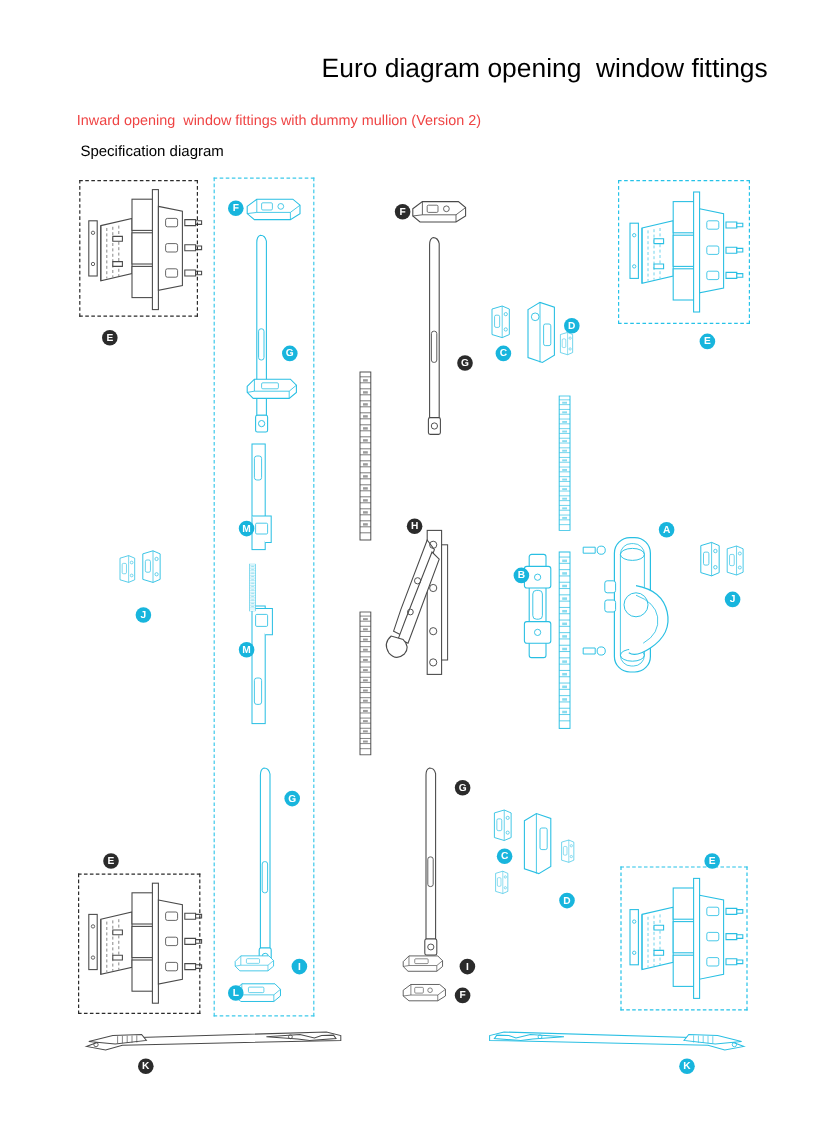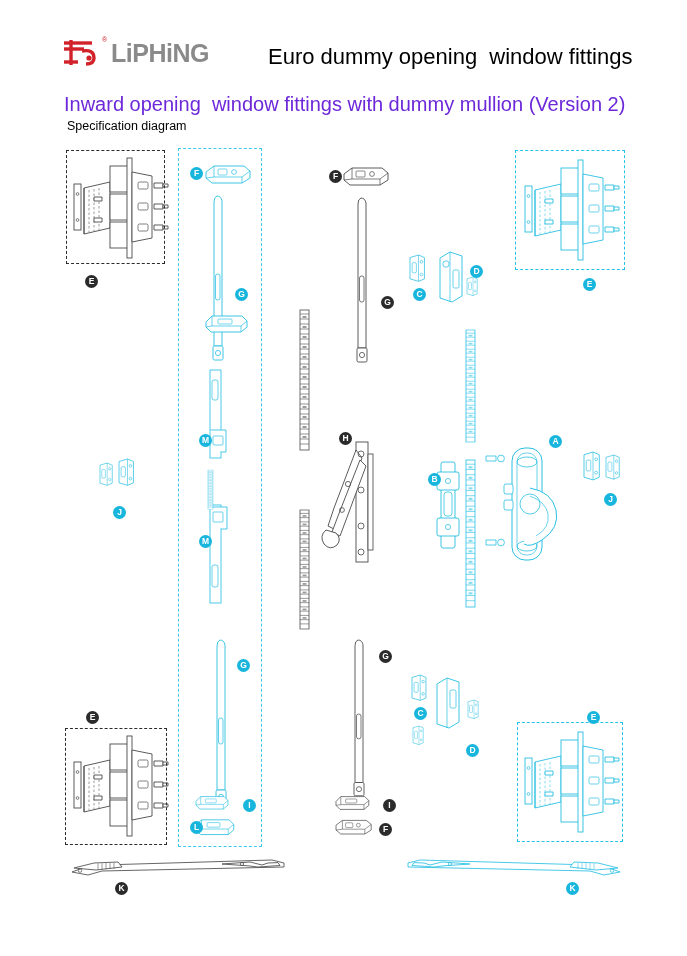--- a/index.html
+++ b/index.html
@@ -13,21 +13,21 @@
   
   .header{position:absolute;left:0;top:0;width:687px;height:88px;}
   .logo-wrap{position:absolute;left:62px;top:38px;display:flex;align-items:center;gap:7px;}
   .logo-mark{width:42px;height:30px;position:relative;}
   .logo-text{font-size:25px;font-weight:bold;color:#8a8a8a;letter-spacing:-0.5px;}
   .logo-reg{position:absolute;left:40px;top:-2px;font-size:7px;color:#d2232a;}
   .doc-title{
     position:absolute;left:268px;top:44px;font-size:22px;color:#000;
     white-space:pre;letter-spacing:0px;
   }
-  .subtitle{position:absolute;left:64px;top:93px;font-size:20px;color:#6d28d9;white-space:pre;}
+  .subtitle{position:absolute;left:64px;top:93px;font-size:12px;color:#ef4444;white-space:pre;}
   .subtitle2{position:absolute;left:67px;top:119px;font-size:12.5px;color:#000;white-space:pre;text-align:center;}
 
   
   .canvas{position:absolute;left:0;top:0;width:687px;height:956px;pointer-events:none;}
 
   
   .badge{
     position:absolute;width:13px;height:13px;border-radius:50%;
     display:flex;align-items:center;justify-content:center;
     font-size:8.5px;font-weight:bold;color:#ffffff;
@@ -41,38 +41,22 @@
   .dashbox.cyan{border-color:#25c2e8;}
   .colbox{position:absolute;border:1px dashed #3cc9ea;}
 </style>
 </head>
 <body>
 
 <div class="page">
 
   <div class="header">
 
-    <div class="logo-wrap">
-      <div class="logo-mark">
-        <svg width="42" height="30" viewBox="0 0 42 30">
-          <g fill="none" stroke="#d2232a" stroke-width="3.4" stroke-linecap="butt">
-            <path d="M2 5 H30"></path>
-            <path d="M2 11 H22"></path>
-            <path d="M2 24 H16"></path>
-            <path d="M9 2 L9 27"></path>
-          </g>
-          <path d="M20 13 q12 -2 12 7 q0 6 -8 6" fill="none" stroke="#d2232a" stroke-width="3.4"></path>
-          <circle cx="27" cy="20" r="2.6" fill="#d2232a"></circle>
-        </svg>
-        <span class="logo-reg">®</span>
-      </div>
-      <span class="logo-text">LiPHiNG</span>
-    </div>
-
-    <div class="doc-title">Euro dummy opening  window fittings</div>
+
+    <div class="doc-title">Euro diagram opening  window fittings</div>
     <div class="subtitle">Inward opening  window fittings with dummy mullion (Version 2)</div>
     <div class="subtitle2">Specification diagram</div>
   </div>
 
   <svg class="canvas" viewBox="0 0 687 956">
     <defs>
       <g id="hingeAsm">
 
         <rect x="4" y="32" width="7" height="46" fill="#fff" stroke="currentColor" stroke-width="0.9"></rect>
         <circle cx="7.5" cy="42" r="1.4" fill="none" stroke="currentColor" stroke-width="0.7"></circle>

